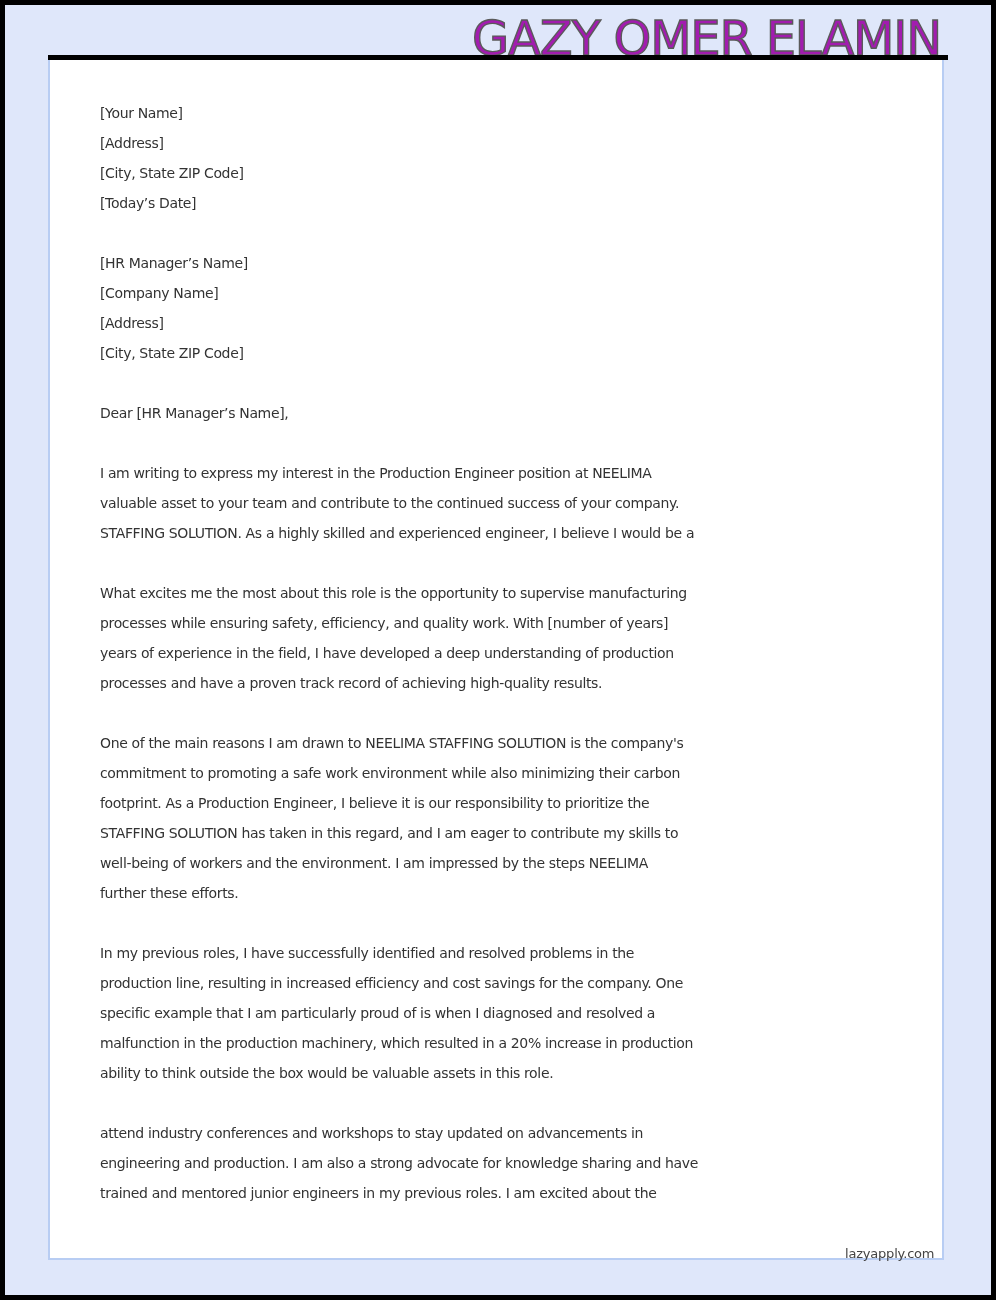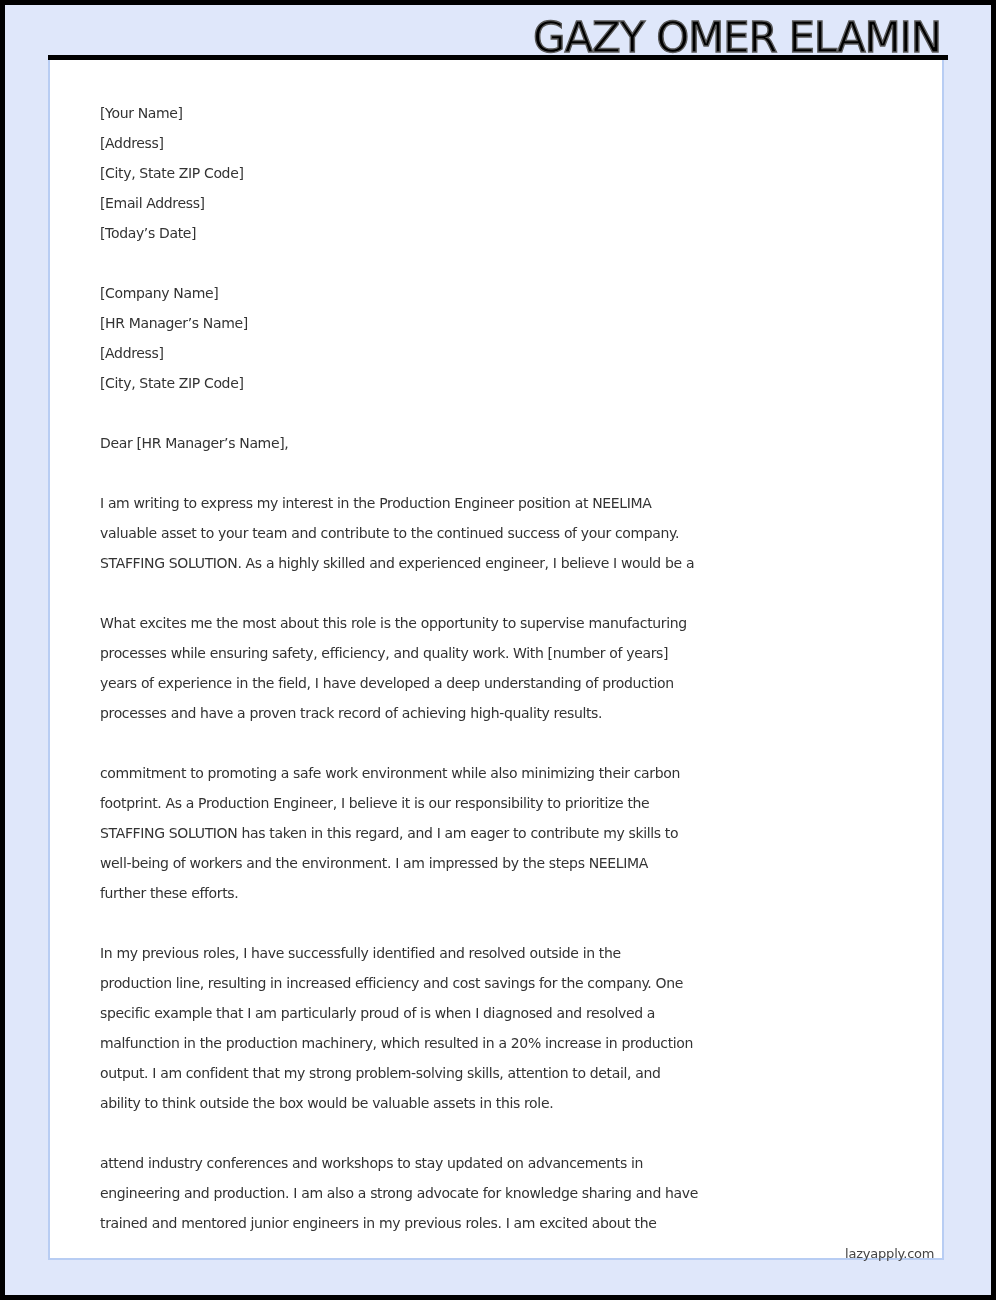--- a/index.html
+++ b/index.html
@@ -9,22 +9,22 @@
     position: relative;
     font-family: "DejaVu Sans", "Liberation Sans", sans-serif;
   }
   .canvas {
     position: absolute; left: 5px; top: 5px; width: 986px; height: 1290px;
     background: #dfe7fa; overflow: hidden;
   }
   .title {
     position: absolute; right: 50px; top: 11px;
     font-family: "DejaVu Sans", sans-serif;
-    font-size: 42px; letter-spacing: -1.2px; line-height: 44px;
-    color: #000000;
+    font-size: 48px; letter-spacing: -1.2px; line-height: 44px;
+    color: #a21caf;
     -webkit-text-stroke: 1.4px #5a5a5a;
     white-space: nowrap;
   }
   .page {
     position: absolute; left: 43px; top: 50px; width: 896px; height: 1205px;
     background: #ffffff;
     border: 2px solid #b8cdf3; border-top: none;
     box-sizing: border-box;
   }
   .topbar {
@@ -51,27 +51,26 @@
 <div class="canvas">
   <div class="title">GAZY OMER ELAMIN</div>
   <div class="page"></div>
   <div class="topbar"></div>
 
   <div class="content">
     <div>
       <span class="line">[Your Name]</span>
       <span class="line">[Address]</span>
       <span class="line">[City, State ZIP Code]</span>
-      <span class="line">[Email Address]</span>
       <span class="line">[Today’s Date]</span>
     </div>
     <div class="gap"></div>
     <div>
+      <span class="line">[HR Manager’s Name]</span>
       <span class="line">[Company Name]</span>
-      <span class="line">[HR Manager’s Name]</span>
       <span class="line">[Address]</span>
       <span class="line">[City, State ZIP Code]</span>
     </div>
     <div class="gap"></div>
     <span class="line">Dear [HR Manager’s Name],</span>
     <div class="gap"></div>
 
     <div>
       <span class="line">I am writing to express my interest in the Production Engineer position at NEELIMA</span>
       <span class="line">valuable asset to your team and contribute to the continued success of your company.</span>
@@ -81,34 +80,34 @@
 
     <div>
       <span class="line">What excites me the most about this role is the opportunity to supervise manufacturing</span>
       <span class="line">processes while ensuring safety, efficiency, and quality work. With [number of years]</span>
       <span class="line">years of experience in the field, I have developed a deep understanding of production</span>
       <span class="line">processes and have a proven track record of achieving high-quality results.</span>
     </div>
     <div class="gap"></div>
 
     <div>
+      <span class="line">One of the main reasons I am drawn to NEELIMA STAFFING SOLUTION is the company's</span>
       <span class="line">commitment to promoting a safe work environment while also minimizing their carbon</span>
       <span class="line">footprint. As a Production Engineer, I believe it is our responsibility to prioritize the</span>
       <span class="line">STAFFING SOLUTION has taken in this regard, and I am eager to contribute my skills to</span>
       <span class="line">well-being of workers and the environment. I am impressed by the steps NEELIMA</span>
       <span class="line">further these efforts.</span>
     </div>
     <div class="gap"></div>
 
     <div>
-      <span class="line">In my previous roles, I have successfully identified and resolved outside in the</span>
+      <span class="line">In my previous roles, I have successfully identified and resolved problems in the</span>
       <span class="line">production line, resulting in increased efficiency and cost savings for the company. One</span>
       <span class="line">specific example that I am particularly proud of is when I diagnosed and resolved a</span>
       <span class="line">malfunction in the production machinery, which resulted in a 20% increase in production</span>
-      <span class="line">output. I am confident that my strong problem-solving skills, attention to detail, and</span>
       <span class="line">ability to think outside the box would be valuable assets in this role.</span>
     </div>
     <div class="gap"></div>
 
     <div>
       <span class="line">attend industry conferences and workshops to stay updated on advancements in</span>
       <span class="line">engineering and production. I am also a strong advocate for knowledge sharing and have</span>
       <span class="line">trained and mentored junior engineers in my previous roles. I am excited about the</span>
     </div>
   </div>

